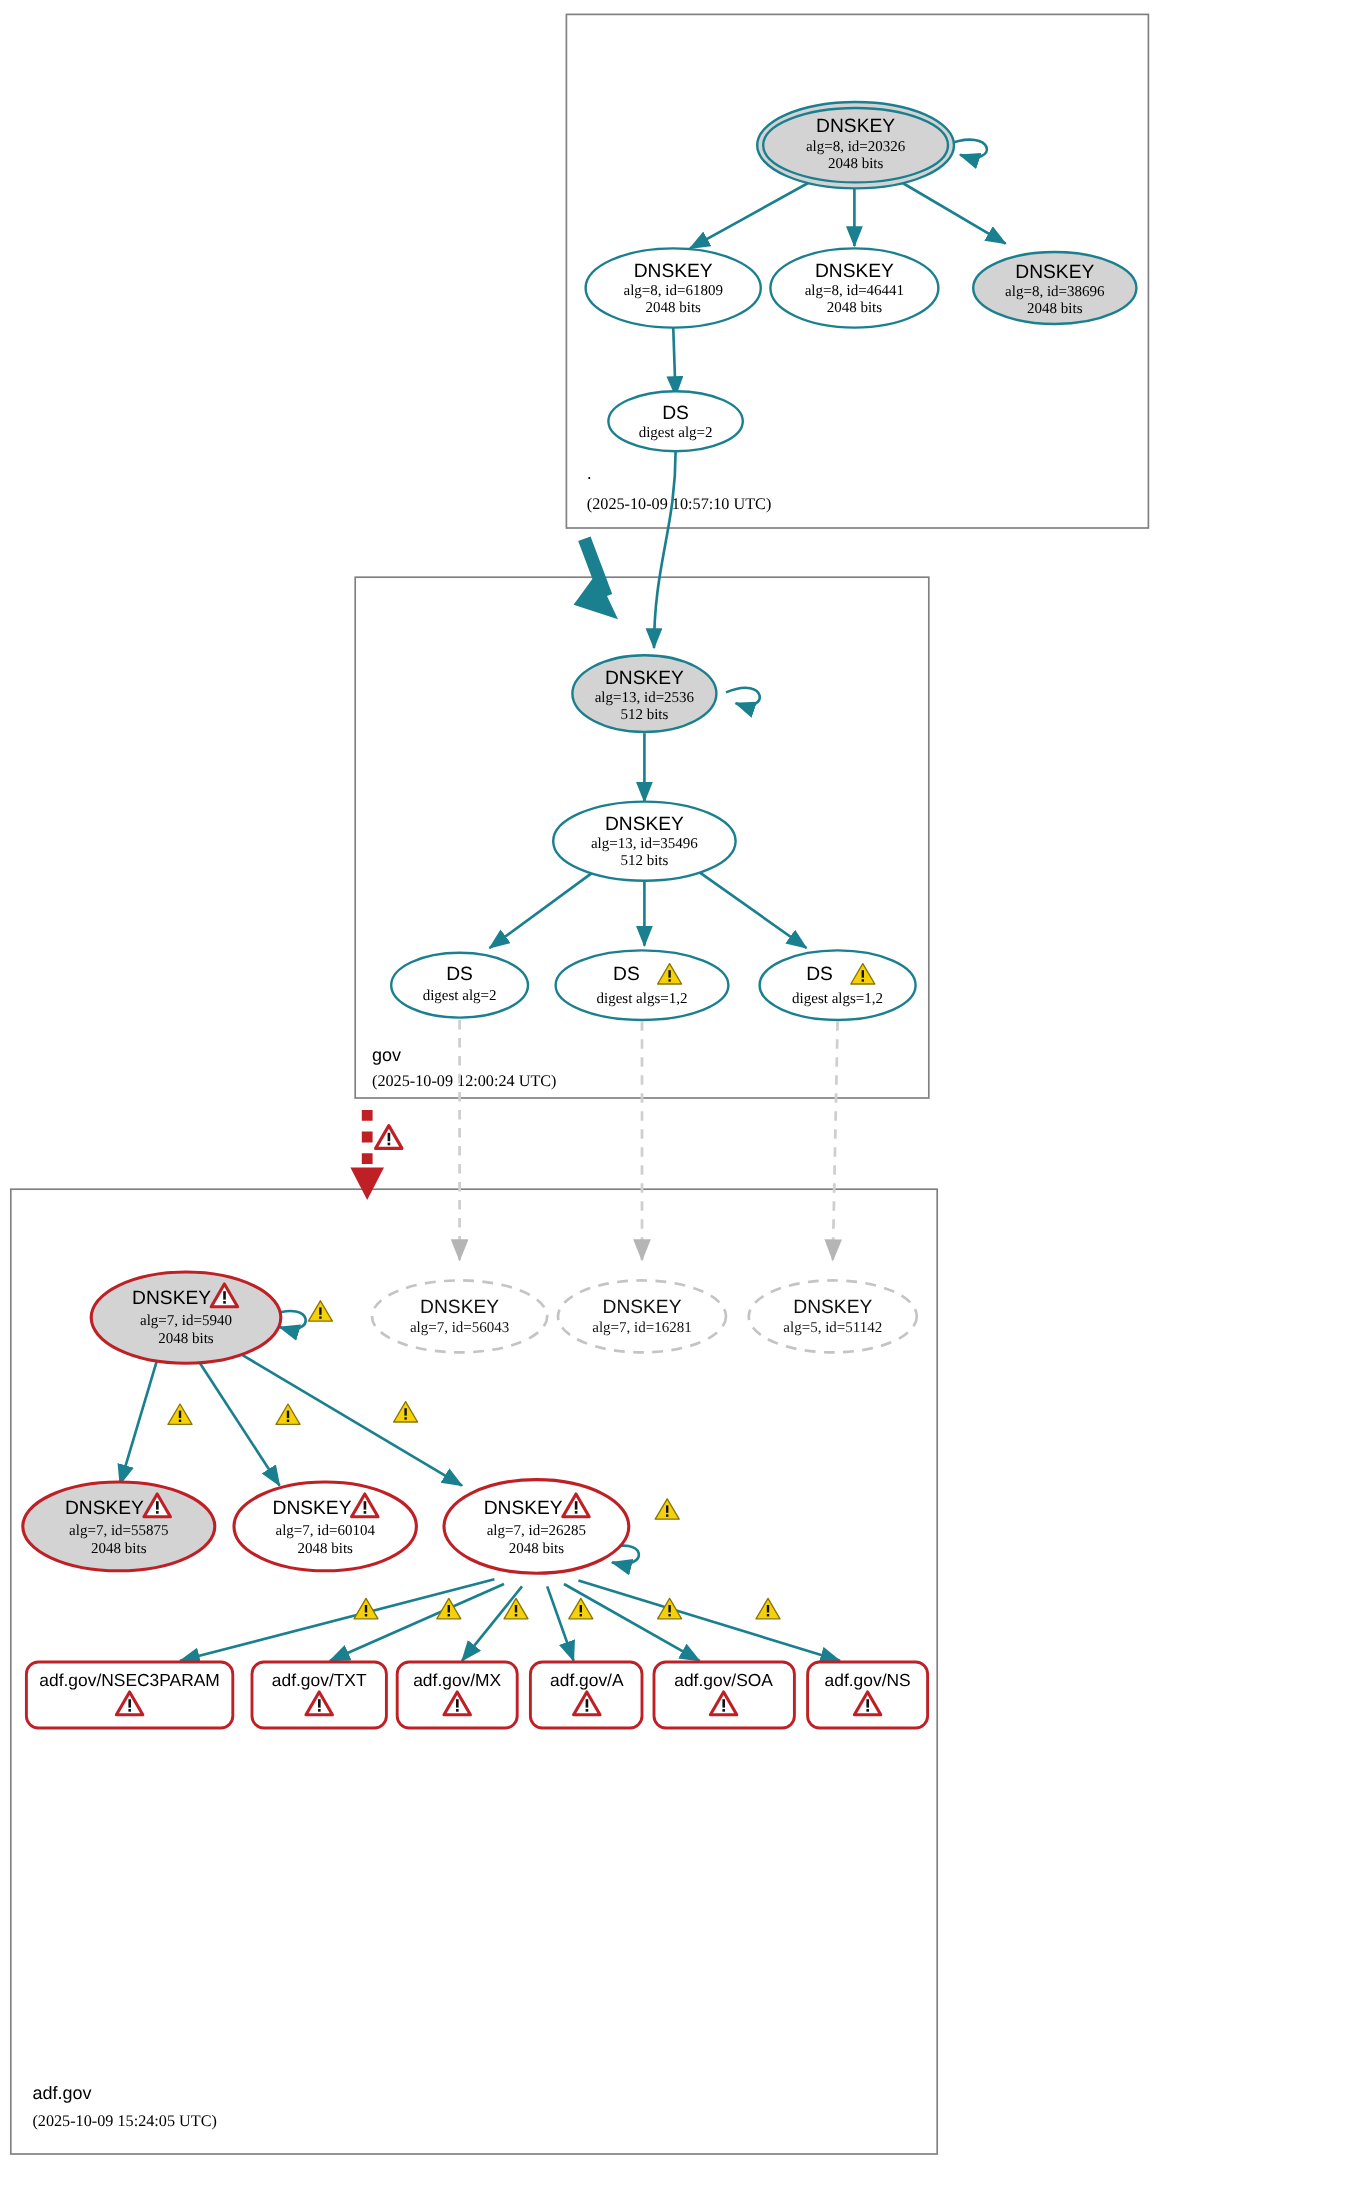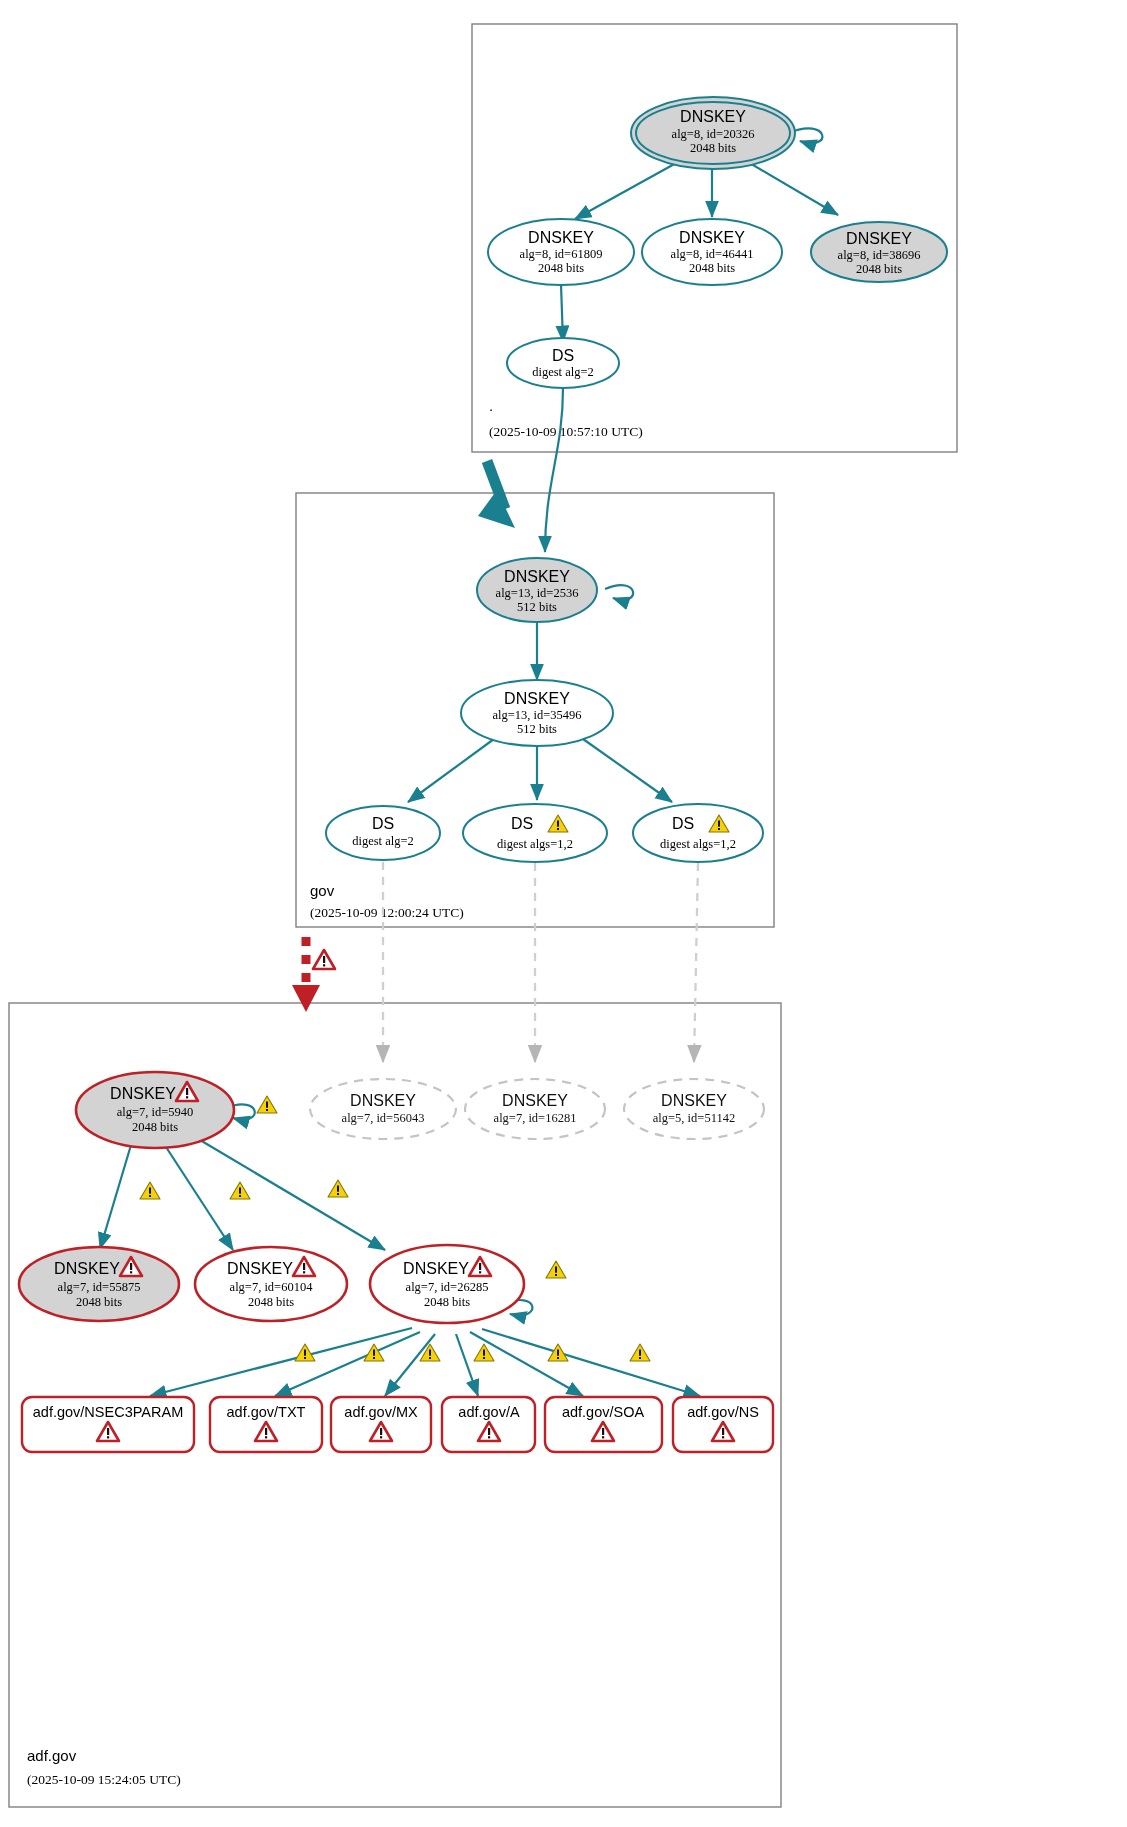--- a/index.html
+++ b/index.html
@@ -1,18 +1,18 @@
 <!DOCTYPE html>
 <html><head>
 <meta charset="utf-8">
 <style>
   html,body{margin:0;padding:0;background:#ffffff;}
   body{width:1127px;height:1827px;position:relative;
        font-family:"Liberation Sans", sans-serif;color:#000;}
-  #stage{position:absolute;left:0;top:12px;width:1127px;height:1541px;}
+  #stage{position:absolute;left:0;top:0;width:1127px;height:1541px;}
   svg#graph{position:absolute;left:0;top:0;width:1127px;height:1827px;}
   .ztitle{font-family:"Liberation Sans", sans-serif;font-size:15px;fill:#000;}
   .zdate{font-family:"Liberation Serif", serif;font-size:13.5px;fill:#000;}
   .nlab1{font-family:"Liberation Sans", sans-serif;font-size:16px;fill:#000;text-anchor:middle;}
   .nlab2{font-family:"Liberation Serif", serif;font-size:12.5px;fill:#000;text-anchor:middle;}
   .nlab1g{font-family:"Liberation Sans", sans-serif;font-size:16px;fill:#111;text-anchor:middle;}
   .nlab2g{font-family:"Liberation Serif", serif;font-size:12.5px;fill:#111;text-anchor:middle;}
   .rrlab{font-family:"Liberation Sans", sans-serif;font-size:14.5px;fill:#000;text-anchor:middle;}
 </style>
 </head>

